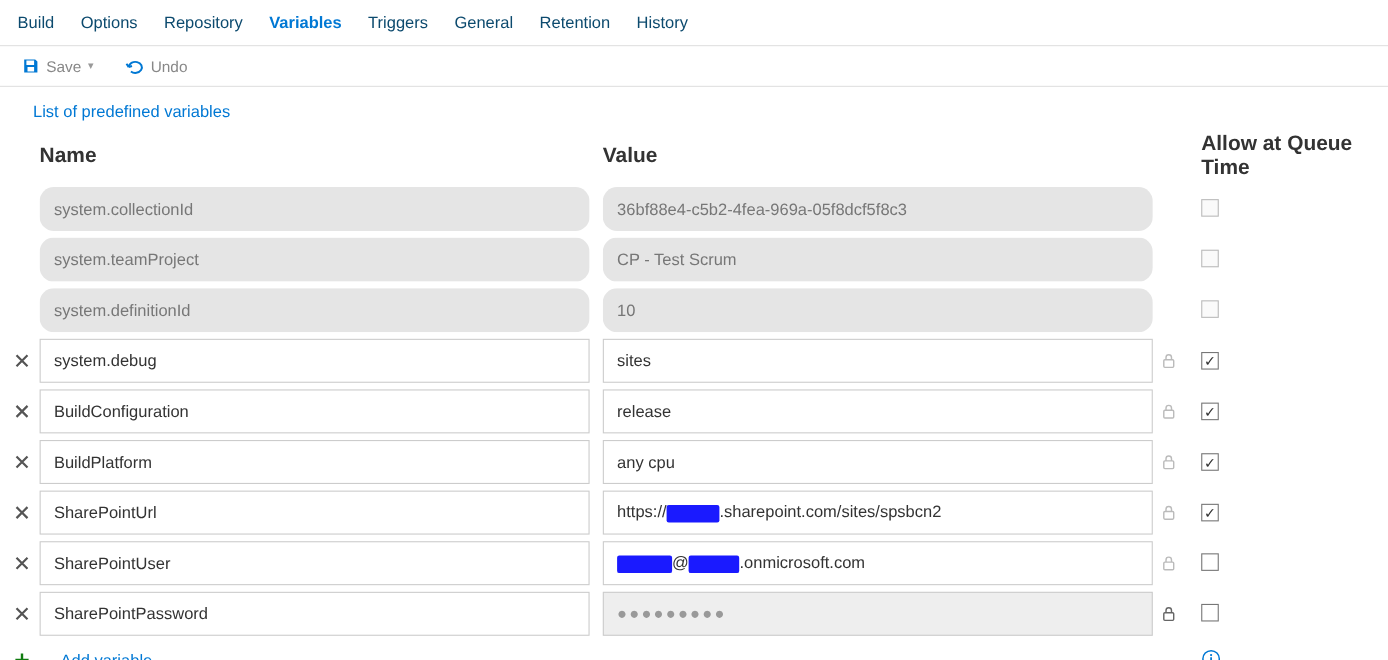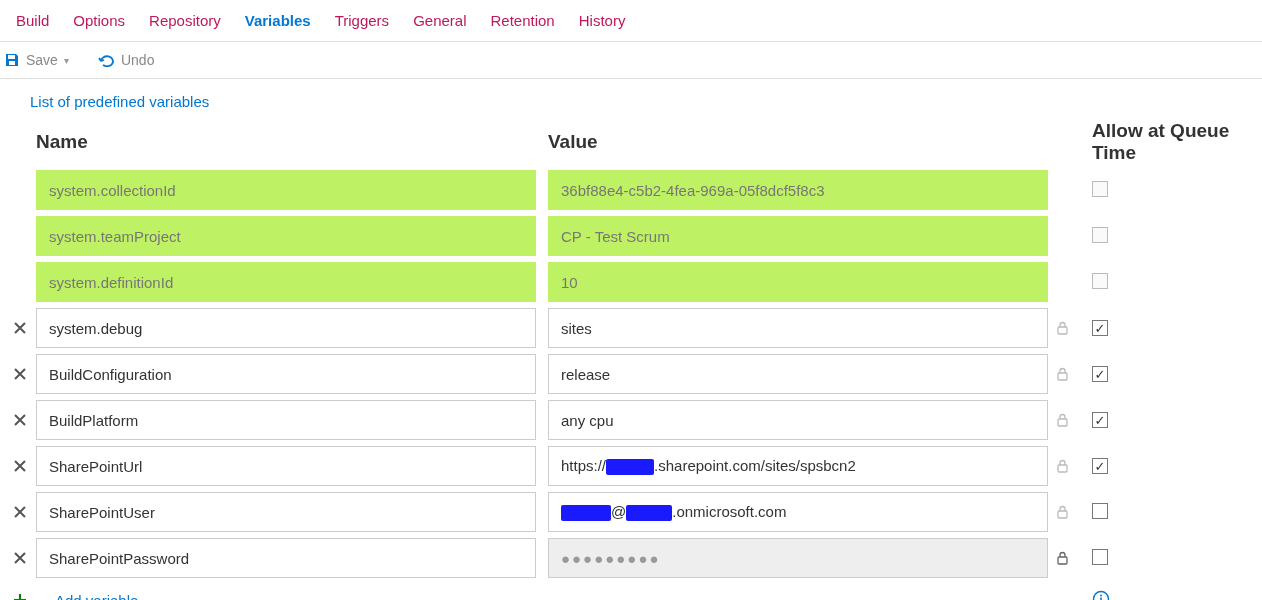--- a/index.html
+++ b/index.html
@@ -12,33 +12,33 @@
     width: 1262px;
   }
   .tabs {
     display: flex;
     gap: 24px;
     padding: 8px 16px 0 16px;
     border-bottom: 1px solid #e0e0e0;
   }
   .tab {
     padding: 4px 0 12px 0;
-    color: #be185d;
+    color: #0c4a6e;
     cursor: pointer;
     font-size: 15px;
   }
   .tab.active {
     color: #0078d4;
     font-weight: 600;
   }
   .toolbar {
     display: flex;
     align-items: center;
     gap: 28px;
-    padding: 10px 4px;
+    padding: 10px 20px;
     border-bottom: 1px solid #e0e0e0;
     color: #888;
   }
   .toolbar-btn {
     display: flex;
     align-items: center;
     gap: 6px;
     color: #888;
     cursor: pointer;
   }
@@ -74,22 +74,23 @@
     padding: 10px 12px;
     border: 1px solid transparent;
     height: 40px;
     display: flex;
     align-items: center;
     font-size: 15px;
     overflow: hidden;
   }
   .readonly .cell.name,
   .readonly .cell.value {
-    background: #bef264;
+    background: #e5e5e5;
     color: #777;
+    border-radius: 13px;
   }
   .editable .cell.name,
   .editable .cell.value {
     background: #fff;
     border: 1px solid #ccc;
     color: #333;
   }
   .value.secret {
     background: #eeeeee !important;
     color: #999 !important;

